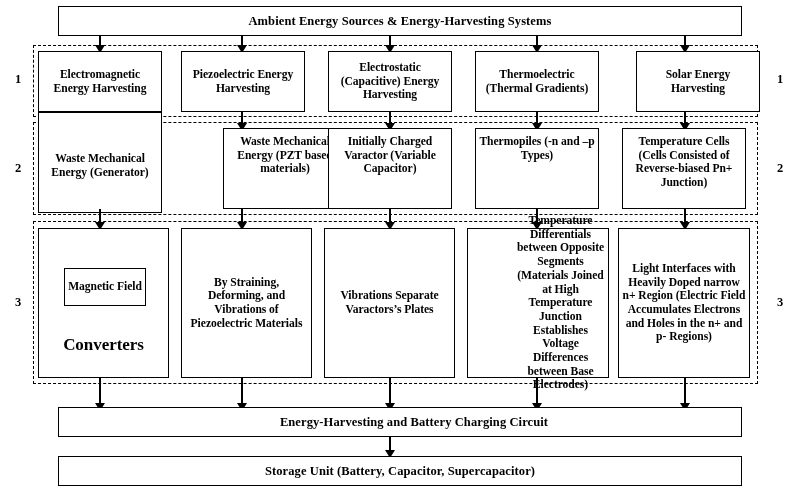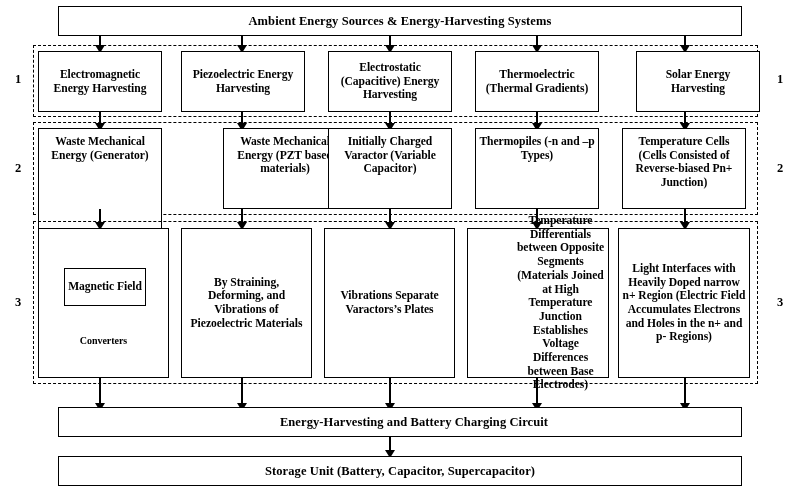--- a/index.html
+++ b/index.html
@@ -94,21 +94,21 @@
     justify-content: center;
     text-align: center;
     font-size: 11.6px;
     font-weight: bold;
     line-height: 1.18;
   }
   .converters-label {
     position: absolute;
     width: 100%;
     text-align: center;
-    font-size: 10px;
+    font-size: 17px;
     font-weight: bold;
   }
 </style>
 </head>
 <body>
 
 <div id="diagram">
 
   <div class="box wide-box" style="left:58px; top:6px; width:684px; height:30px;">
     <span>Ambient Energy Sources &amp; Energy-Harvesting Systems</span>
@@ -145,21 +145,21 @@
   <div class="arrow" style="left:241px; top:112px; height:12px;"></div>
   <div class="arrow" style="left:389px; top:112px; height:12px;"></div>
   <div class="arrow" style="left:536px; top:112px; height:12px;"></div>
   <div class="arrow" style="left:684px; top:112px; height:12px;"></div>
 
   <div class="group" style="left:33px; top:122px; width:725px; height:93px;"></div>
 
   <div class="rownum" style="left:15px; top:161px;">2</div>
   <div class="rownum" style="left:777px; top:161px;">2</div>
 
-  <div class="box cell top-aligned" style="left:38px;  top:128px; width:124px; height:101px;">
+  <div class="box cell top-aligned" style="left:38px;  top:112px; width:124px; height:101px;align-items:center;">
     <span>Waste Mechanical Energy (Generator)</span>
   </div>
   <div class="box cell top-aligned" style="left:181px; top:128px; width:124px; height:81px;margin-left:42px;">
     <span>Waste Mechanical Energy (PZT based materials)</span>
   </div>
   <div class="box cell top-aligned" style="left:328px; top:128px; width:124px; height:81px;">
     <span>Initially Charged Varactor (Variable Capacitor)</span>
   </div>
   <div class="box cell top-aligned" style="left:475px; top:128px; width:124px; height:81px;">
     <span>Thermopiles (-n and –p Types)</span>

